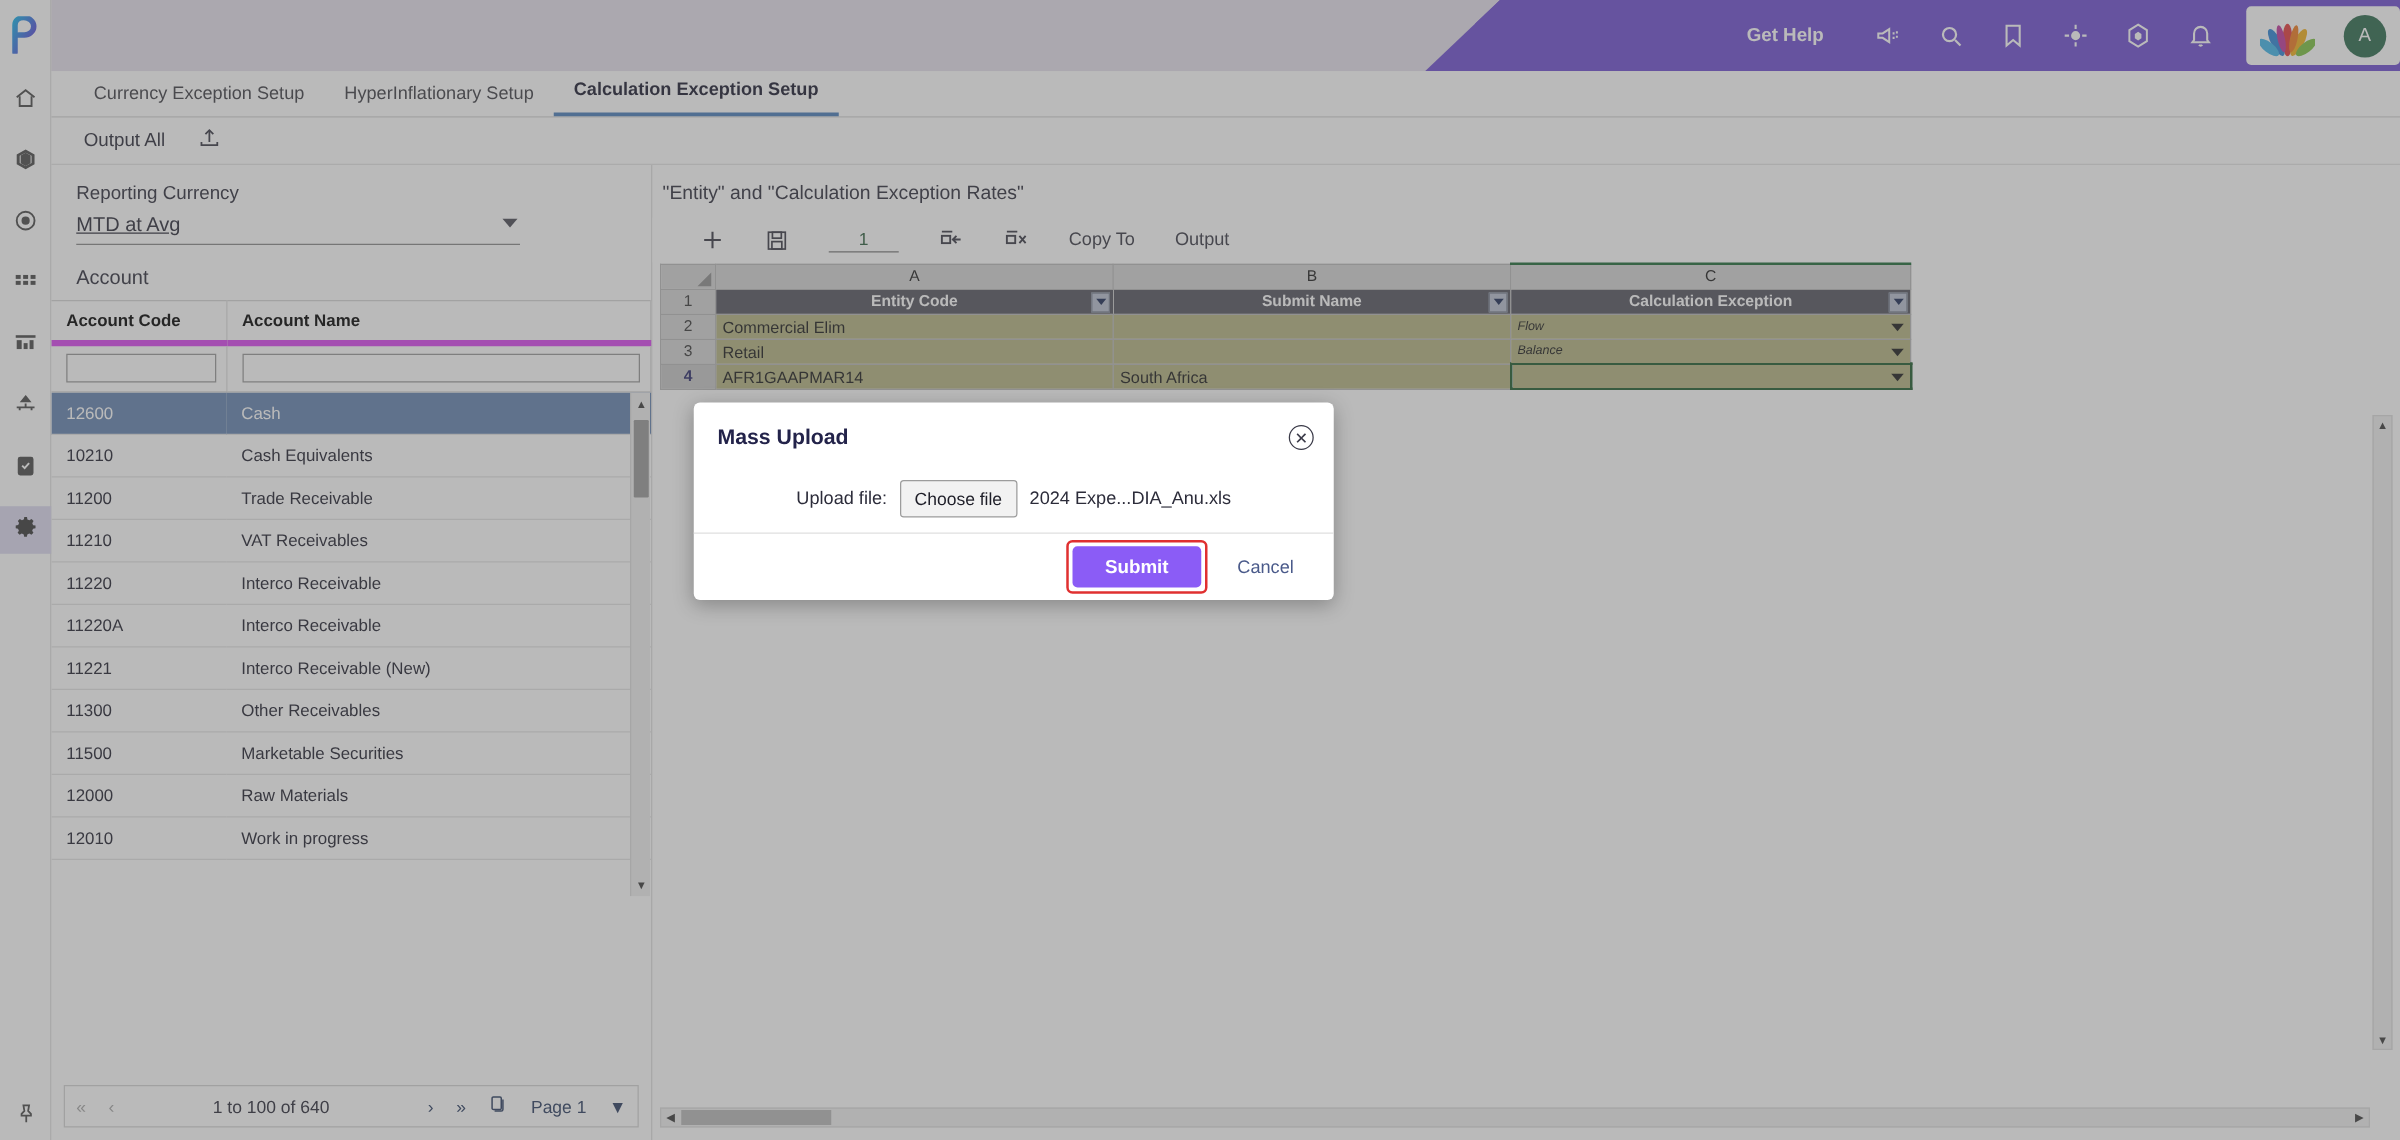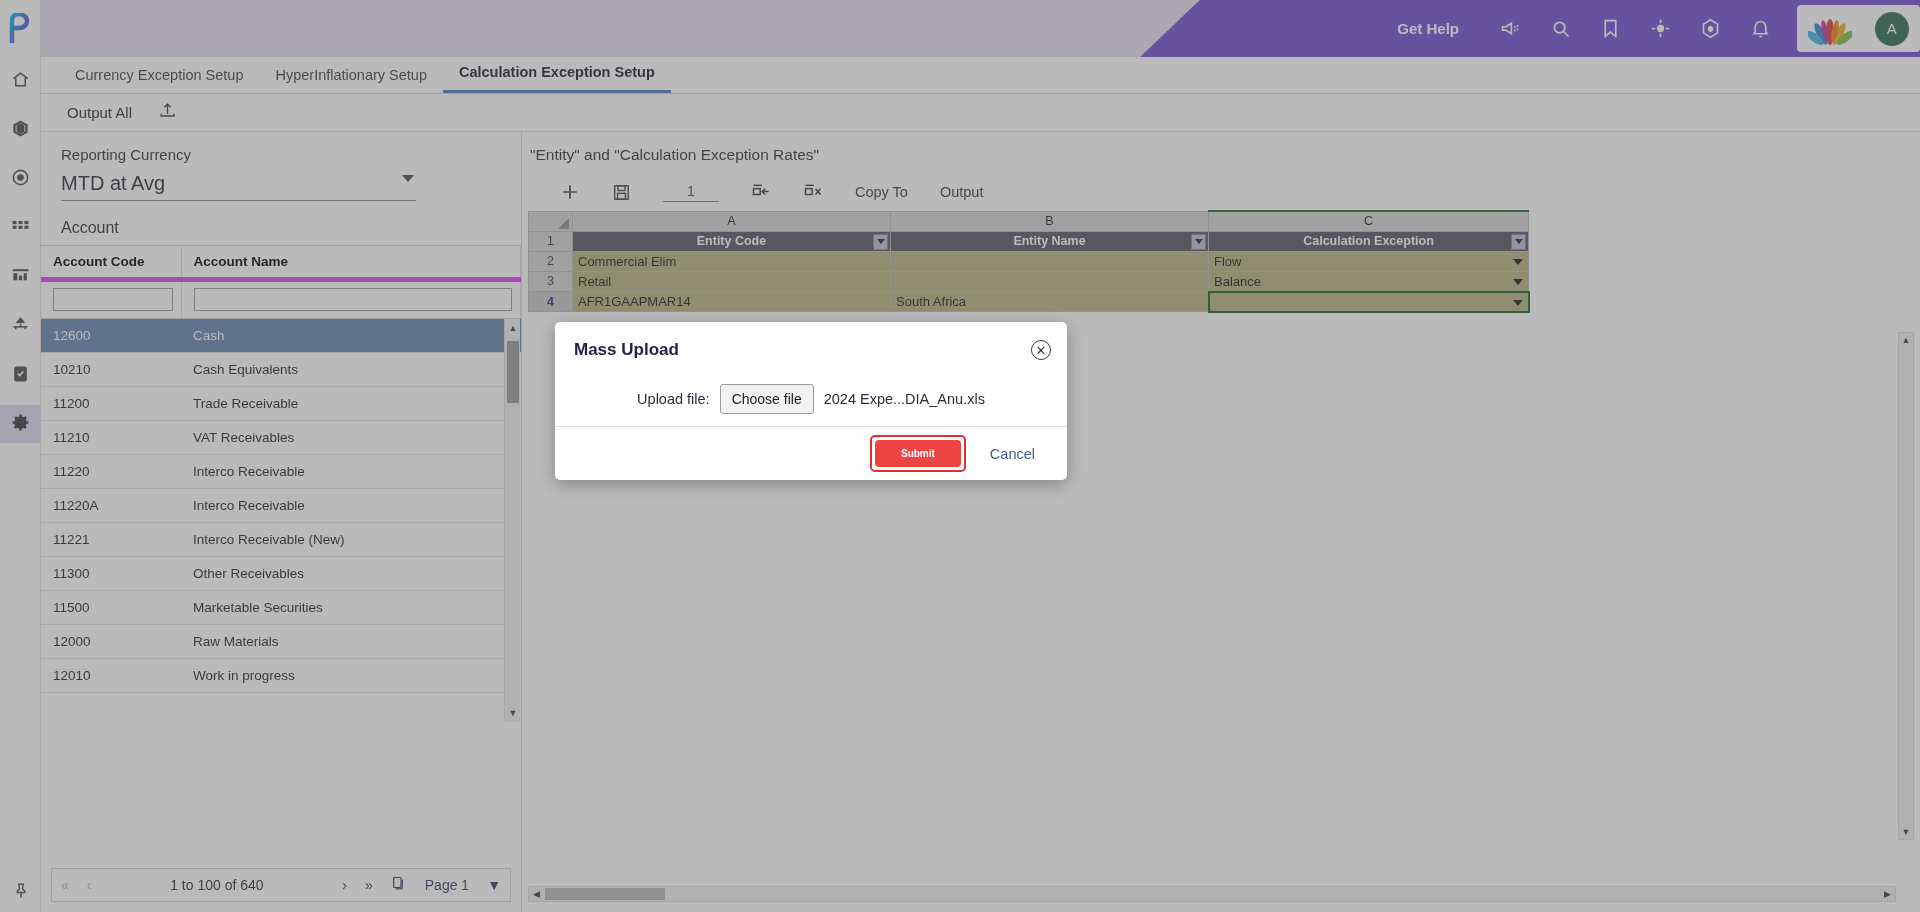--- a/index.html
+++ b/index.html
@@ -89,21 +89,21 @@
     position: relative; }
   .right-pane { flex: 1; background: #ffffff; position: relative; }
 
   
   .field-wrap { padding: 14px 20px 0 20px; }
   .field-label { font-size: 15px; color: #2f2f3d; margin-bottom: 9px; }
   .select-line {
     position: relative; border-bottom: 1px solid #8a8a8a; padding-bottom: 5px;
     width: 355px;
   }
-  .select-line .val { font-size: 20px; color: #2c2c3a; }
+  .select-line .val { font-size: 16px; color: #2c2c3a; text-decoration: underline; }
   .caret {
     position: absolute; right: 2px; top: 3px;
     width: 0; height: 0; border-left: 6px solid transparent;
     border-right: 6px solid transparent; border-top: 7px solid #4a4a55;
   }
   .section-title { font-size: 16px; color: #2f2f3d; padding: 18px 0 8px 20px; }
 
   
   .acct-table { width: 100%; border-collapse: collapse; table-layout: fixed; }
   .acct-head th {
@@ -175,22 +175,22 @@
   }
   .hdr-cell .filt {
     position: absolute; right: 2px; top: 2px; width: 15px; height: 16px;
     background: #b9c0d0; border: 1px solid #7f8696;
     display: flex; align-items: center; justify-content: center;
   }
   .hdr-cell .filt i { width:0;height:0;border-left:4px solid transparent;
     border-right:4px solid transparent;border-top:5px solid #1b2a55; display:block; }
   .data-cell { background: #b5b482; font-size: 13px; color: #1b1b1b;
     padding: 2px 0 2px 5px; height: 21px; }
-  .dd-cell { background: #b5b482; font-size: 13px; color: #1b1b1b;
-    padding: 2px 16px 2px 5px; position: relative; }
+  .dd-cell { background: #b5b482; font-size: 10px; color: #1b1b1b;
+    padding: 2px 16px 2px 5px; position: relative; font-style: italic; }
   .dd-cell .dtri { position:absolute; right:5px; top:7px; width:0;height:0;
     border-left:5px solid transparent;border-right:5px solid transparent;
     border-top:6px solid #1d1d1d; }
   .cell-active { background: #b5b482; border: 2px solid #1f5c2e !important; }
   .col-c-sel { border-top: 2px solid #1f6b38 !important; }
 
   .hscroll {
     position: absolute; left: 6px; right: 24px; bottom: 10px; height: 16px;
     background: #f0f0f0; border: 1px solid #dcdcdc;
   }
@@ -241,22 +241,22 @@
   .file-name { font-size: 14.5px; color: #2c2c3a; }
   .modal-foot {
     height: 54px; border-top: 1px solid #e0e0e0;
     display: flex; align-items: center; justify-content: flex-end; gap: 14px;
     padding-right: 22px;
   }
   .submit-outline {
     border: 2px solid #e03030; border-radius: 5px; padding: 3px;
   }
   .submit-btn {
-    background: #ef4444; color: #ffffff; border: none; border-radius: 4px;
-    font-family: inherit; font-size: 10px; font-weight: bold;
+    background: #8b5cf6; color: #ffffff; border: none; border-radius: 4px;
+    font-family: inherit; font-size: 15px; font-weight: bold;
     padding: 8px 26px;
   }
   .cancel-link { font-size: 14.5px; color: #4a5a8a; padding: 6px 10px; }
 </style>
 </head>
 <body>
 
 <div id="root">
 
   <div class="topbar">
@@ -588,21 +588,21 @@
             </tr>
             <tr>
               <td class="rowhdr">1</td>
               <td class="hdr-cell">
                 <span>Entity Code</span>
                 <span class="filt">
                     <i></i>
                   </span>
               </td>
               <td class="hdr-cell">
-                <span>Entity Name</span>
+                <span>Submit Name</span>
                 <span class="filt">
                     <i></i>
                   </span>
               </td>
               <td class="hdr-cell">
                 <span>Calculation Exception</span>
                 <span class="filt">
                     <i></i>
                   </span>
               </td>

